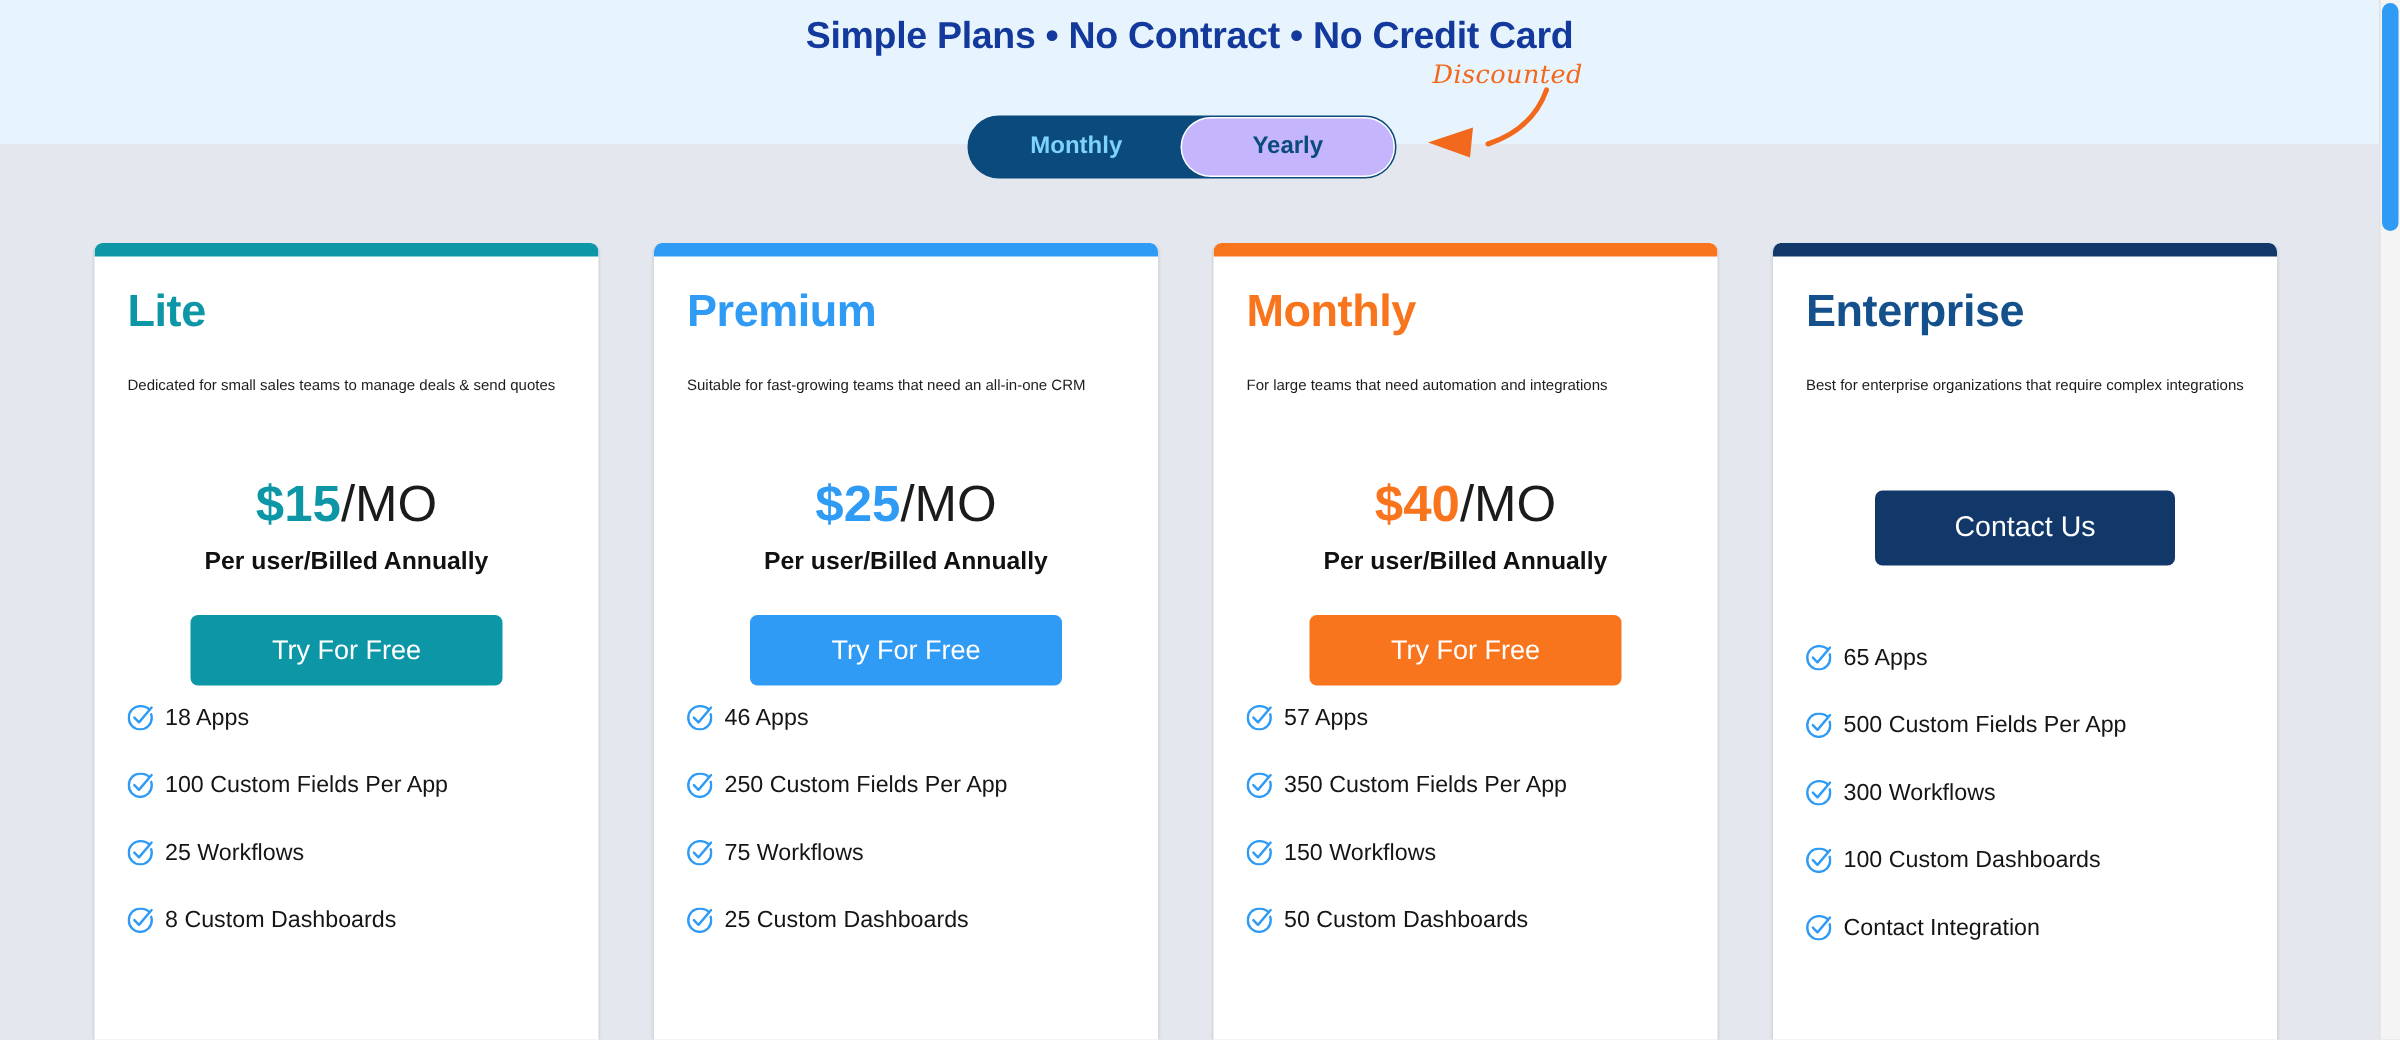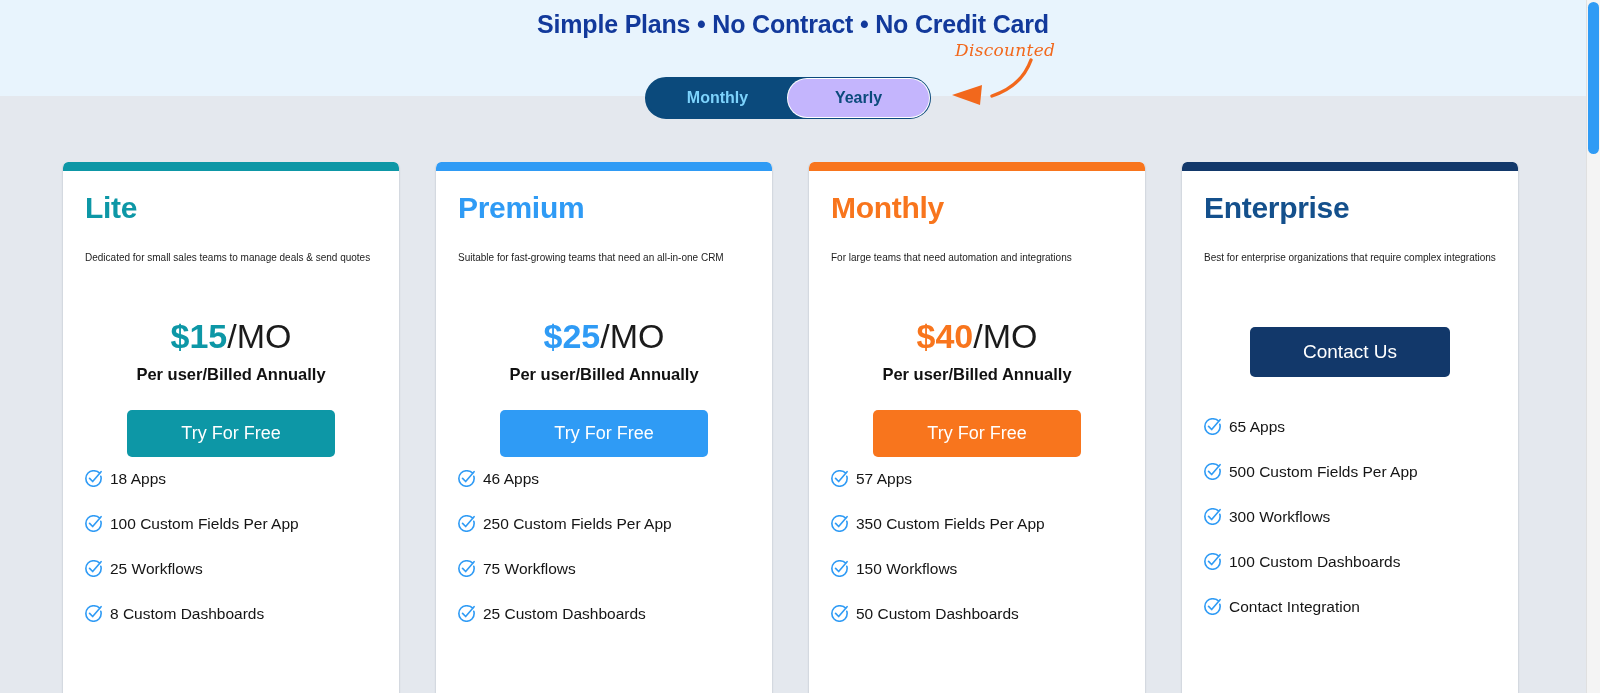--- a/index.html
+++ b/index.html
@@ -189,21 +189,21 @@
     padding: 14px 30px;
     font-size: 19px;
   }
 
   .feature-list {
     list-style: none;
     margin-top: 12px;
   }
 
   .feature-list.enterprise {
-    margin-top: 40px;
+    margin-top: 52px;
   }
 
   .feature-item {
     display: flex;
     align-items: flex-start;
     gap: 8px;
     font-size: 15.5px;
     color: #151515;
     margin-bottom: 26px;
     line-height: 19px;

